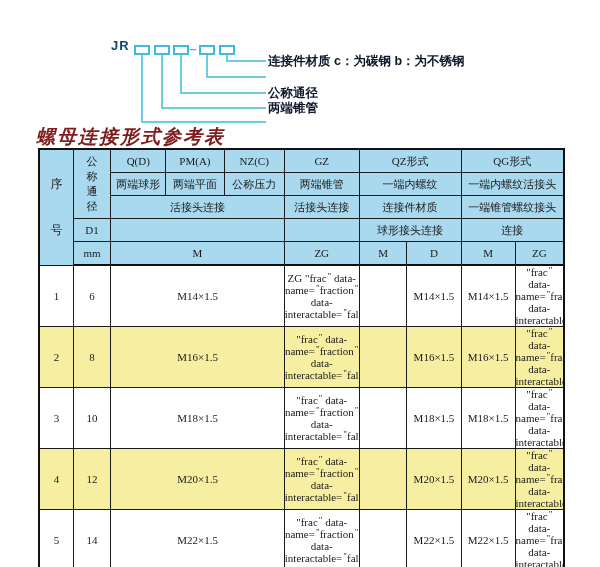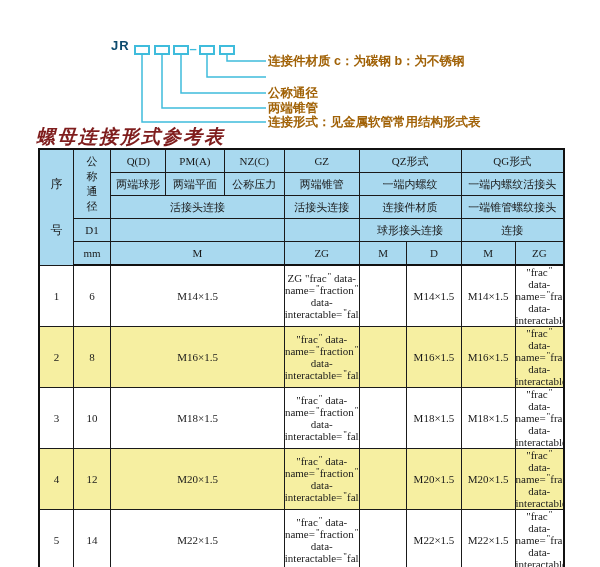--- a/index.html
+++ b/index.html
@@ -25,21 +25,21 @@
     position:absolute;top:45px;width:12px;height:6px;
     border:2px solid #3fbcdc;background:#fff;
   }
   .cdash{
     position:absolute;left:188px;top:41px;width:10px;
     color:#3fbcdc;font-weight:bold;font-size:13px;text-align:center;
   }
   .connectors{position:absolute;left:0;top:0;}
   .dlabel{
     position:absolute;left:268px;height:15px;line-height:15px;
-    font-size:12.5px;font-weight:bold;color:#a16207;white-space:nowrap;
+    font-size:12.5px;font-weight:bold;color:#0f172a;white-space:nowrap;
   }
 
   
   .tbl-title{
     position:absolute;left:36px;top:124px;
     font-family:"Liberation Serif","DejaVu Serif",serif;
     font-style:italic;font-weight:bold;
     font-size:19px;letter-spacing:2px;color:#7f1d1d;white-space:nowrap;
   }
 
@@ -86,21 +86,20 @@
     <polyline points="227,54 227,61 266,61" fill="none" stroke="#3fbcdc" stroke-width="1.5"></polyline>
     <polyline points="207,54 207,77 266,77" fill="none" stroke="#3fbcdc" stroke-width="1.5"></polyline>
     <polyline points="181,54 181,93 266,93" fill="none" stroke="#3fbcdc" stroke-width="1.5"></polyline>
     <polyline points="162,54 162,108 266,108" fill="none" stroke="#3fbcdc" stroke-width="1.5"></polyline>
     <polyline points="142,54 142,122 266,122" fill="none" stroke="#3fbcdc" stroke-width="1.5"></polyline>
   </svg>
 
   <div class="dlabel" style="top:54px">连接件材质  c：为碳钢  b：为不锈钢</div>
   <div class="dlabel" style="top:86px">公称通径</div>
   <div class="dlabel" style="top:101px">两端锥管</div>
-  <div class="dlabel" style="top:115px">连接形式：见金属软管常用结构形式表</div>
 
   <div class="tbl-title">螺母连接形式参考表</div>
 
   <table class="ref">
     <colgroup>
       <col style="width:33px">
         <col style="width:36px">
       <col style="width:53px">
         <col style="width:56px">
         <col style="width:58px">

